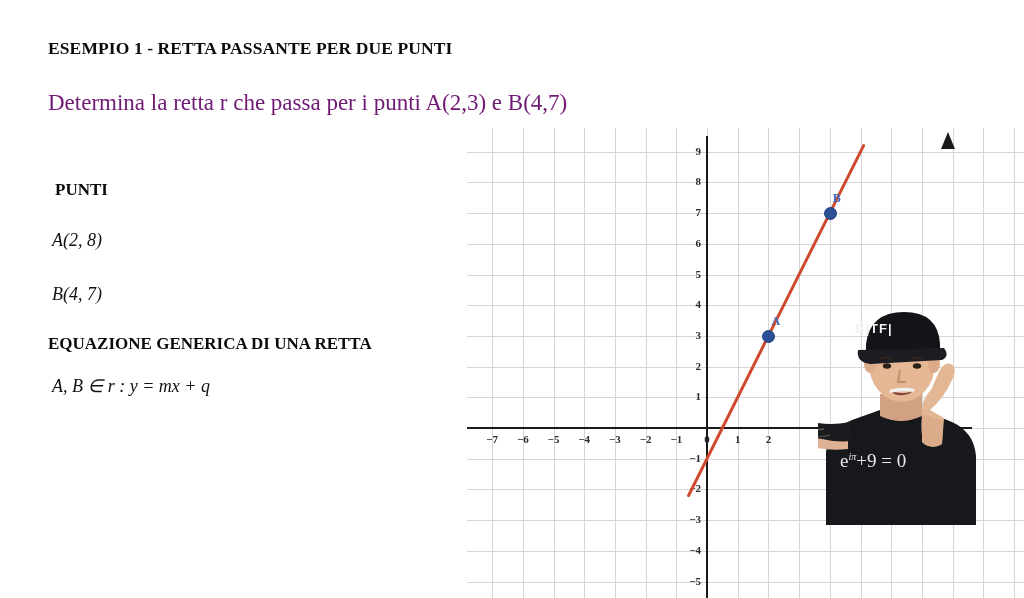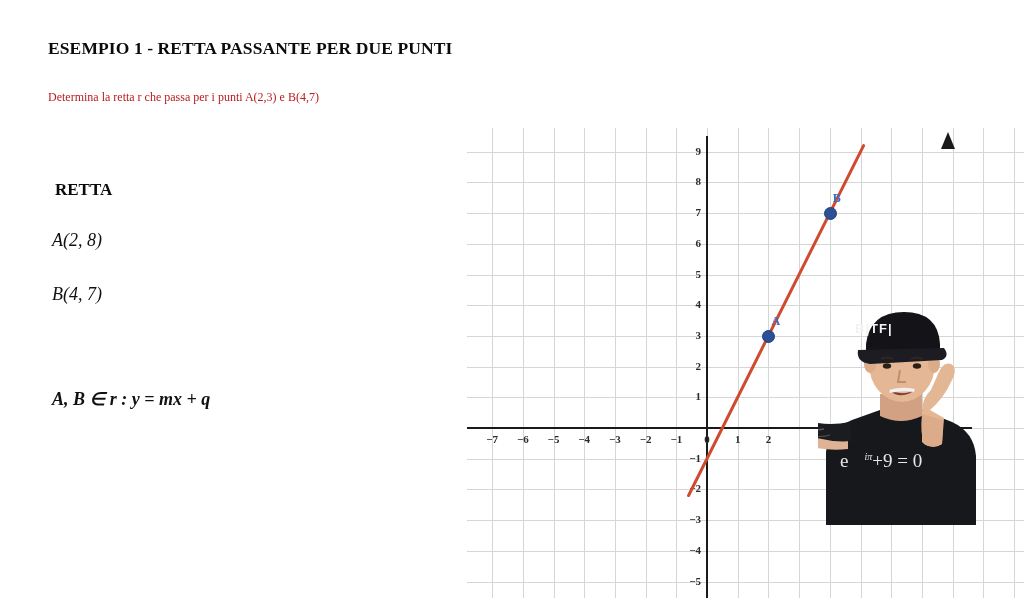--- a/index.html
+++ b/index.html
@@ -15,37 +15,37 @@
   
   .title{
     position:absolute;left:48px;top:38px;
     font-family:"Liberation Serif", serif;
     font-weight:bold;font-size:17.5px;letter-spacing:.1px;
     color:#0b0b0b;white-space:nowrap;
   }
   .subtitle{
     position:absolute;left:48px;top:90px;
     font-family:"Liberation Serif", serif;
-    font-weight:normal;font-size:12px;color:#b91c1c;white-space:nowrap;
+    font-weight:normal;font-size:23px;color:#701a75;white-space:nowrap;
   }
   .heading{
     position:absolute;
     font-family:"Liberation Serif", serif;
     font-weight:bold;font-size:17px;color:#0b0b0b;white-space:nowrap;
   }
   .mathline{
     position:absolute;
     font-family:"Liberation Serif", serif;
     font-style:italic;font-size:18px;color:#111;white-space:nowrap;
   }
   .h-punti{left:55px;top:180px;}
   .h-eq{left:48px;top:334px;}
   .m-a{left:52px;top:230px;}
   .m-b{left:52px;top:284px;}
-  .m-gen{left:52px;top:388px;font-weight:bold;}
+  .m-gen{left:52px;top:375px;}
 
   
   .graph{
     position:absolute;left:467px;top:128px;
     width:557px;height:470px;
     overflow:hidden;
     background:#ffffff;
   }
   .grid{position:absolute;left:0;top:0;width:100%;height:100%;}
   .gl-v,.gl-h{position:absolute;background:#d6d6d6;}
@@ -93,39 +93,40 @@
   .presenter{
     position:absolute;left:818px;top:302px;width:167px;height:223px;
     overflow:hidden;
   }
   .presenter svg{display:block;}
   .shirt-eq{
     position:absolute;left:22px;top:148px;
     font-family:"Liberation Serif", serif;
     font-size:19px;color:#e8e8e8;white-space:nowrap;
   }
-  .shirt-eq .sup{font-size:10px;vertical-align:super;font-style:italic;margin-left:16px;}
+  .shirt-eq .sup{font-size:10px;vertical-align:super;font-style:italic;}
   .cap-text{
     position:absolute;left:37px;top:19px;
     font-family:"Liberation Sans", sans-serif;
     font-size:13px;font-weight:bold;color:#f2f2f2;letter-spacing:1px;
     white-space:nowrap;
   }
 </style>
 </head>
 <body>
 
 <div class="slide">
 
   <div class="title">ESEMPIO 1 - RETTA PASSANTE PER DUE PUNTI</div>
   <div class="subtitle">Determina la retta r che passa per i punti A(2,3) e B(4,7)</div>
 
-  <div class="heading h-punti">RETTA</div>
+  <div class="heading h-punti">PUNTI</div>
   <div class="mathline m-a">A(2, 8)</div>
   <div class="mathline m-b">B(4, 7)</div>
+  <div class="heading h-eq">EQUAZIONE GENERICA DI UNA RETTA</div>
   <div class="mathline m-gen">A, B ∈ r  : y = mx + q</div>
 
   <div class="graph">
     <div class="grid" id="grid">
         <div class="gl-v" style="left: 25.1px;"></div>
         <div class="gl-v" style="left: 55.8px;"></div>
         <div class="gl-v" style="left: 86.5px;"></div>
         <div class="gl-v" style="left: 117.2px;"></div>
         <div class="gl-v" style="left: 147.9px;"></div>
         <div class="gl-v" style="left: 178.6px;"></div>

